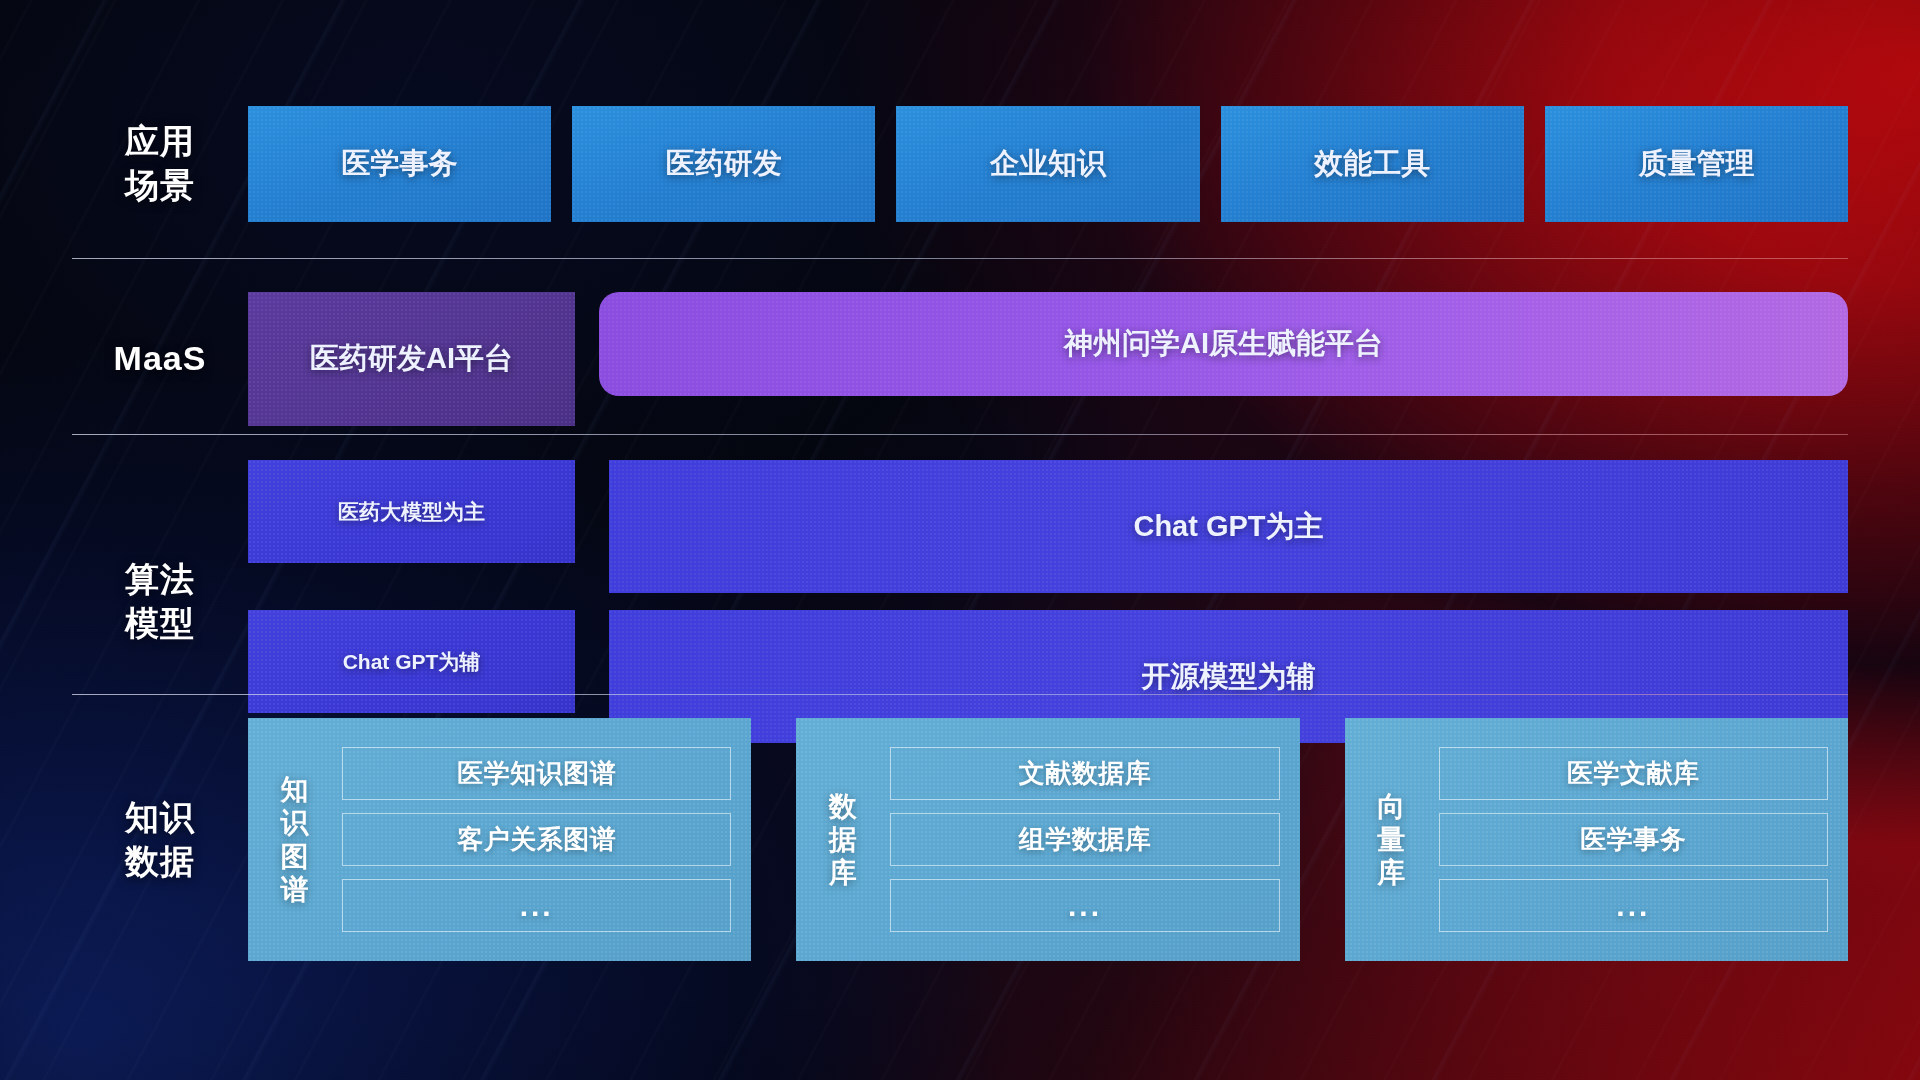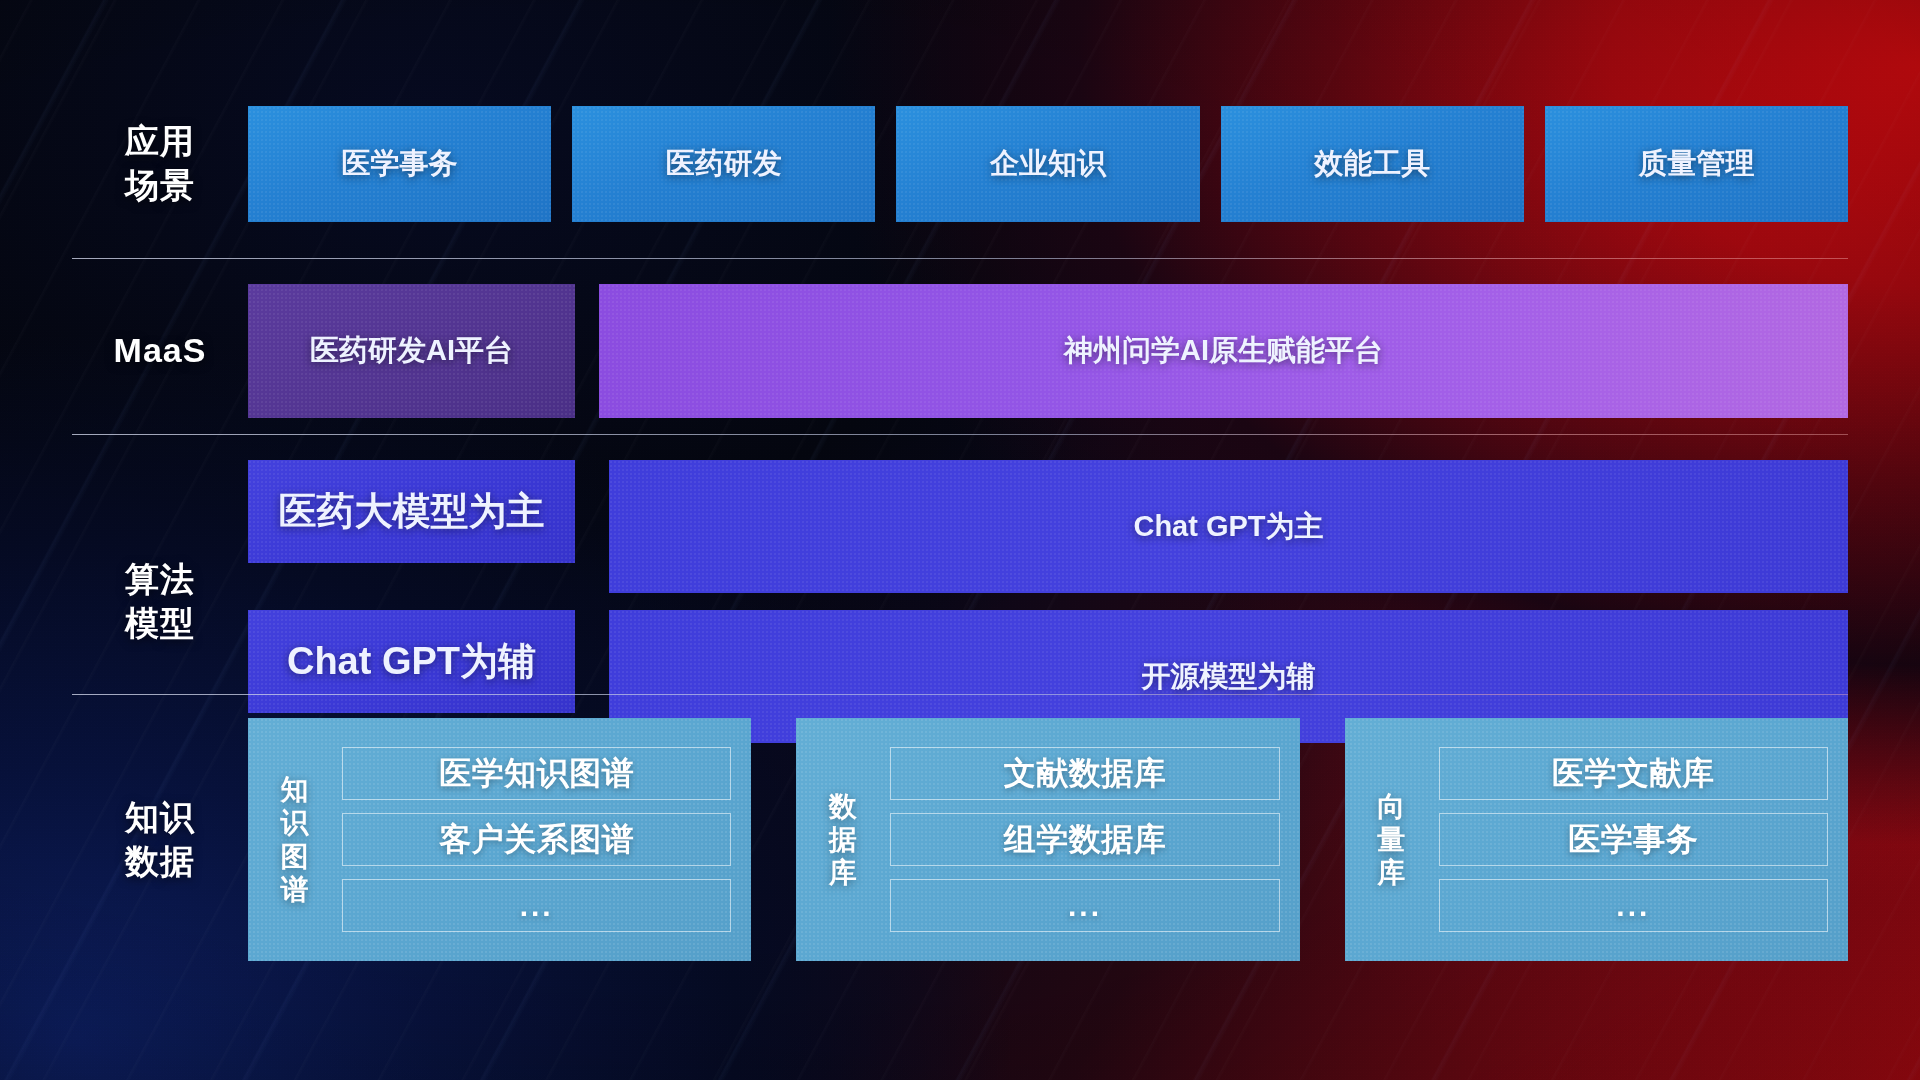--- a/index.html
+++ b/index.html
@@ -146,42 +146,43 @@
   #row-apps { top: 106px; }
   .apps-strip { display: flex; gap: 21px; }
   .app-card {
     flex: 1 1 0;
     height: 116px;
     font-size: 29px;
     background: linear-gradient(160deg, #2b90de 0%, #2480d2 45%, #1f74c6 100%);
   }
 
   
-  #row-maas { top: 284px; }
+  #row-maas { top: 292px; }
   .maas-strip { display: flex; gap: 24px; }
   .maas-left {
     flex: 0 0 327px;
     height: 134px;
     font-size: 29px;
     background: linear-gradient(150deg, #5b3b9e 0%, #533592 50%, #4a2f86 100%);
   }
   .maas-right {
     flex: 1 1 auto;
-    height: 134px;
+    height: 104px;
     font-size: 29px;
     background: linear-gradient(90deg, #8b4ce0 0%, #9355e6 35%, #a35fe8 70%, #b268e2 100%);
+    border-radius: 20px;
   }
 
   
   #row-algo { top: 460px; }
   .algo-line { display: flex; gap: 34px; }
   .algo-left {
     flex: 0 0 327px;
     height: 103px;
-    font-size: 38px;
+    font-size: 21px;
     background: linear-gradient(150deg, #4341dd 0%, #3b39d6 50%, #3633cc 100%);
   }
   .algo-right {
     flex: 1 1 auto;
     height: 133px;
     font-size: 29px;
     background: linear-gradient(100deg, #3f3ddb 0%, #4441de 45%, #3d3ad6 100%);
   }
 
   
@@ -232,21 +233,21 @@
     gap: 13px;
     padding-left: 14px;
   }
   .know-item {
     height: 53px;
     border: 1px solid rgba(255,255,255,0.55);
     display: flex;
     align-items: center;
     justify-content: center;
     color: #ffffff;
-    font-size: 32px;
+    font-size: 26px;
     font-weight: 700;
     letter-spacing: .5px;
     text-shadow: 0 2px 6px rgba(0,0,0,.30);
     box-sizing: border-box;
   }
   .know-item.ellipsis { font-size: 30px; letter-spacing: 3px; }
 </style>
 </head>
 <body>
 

